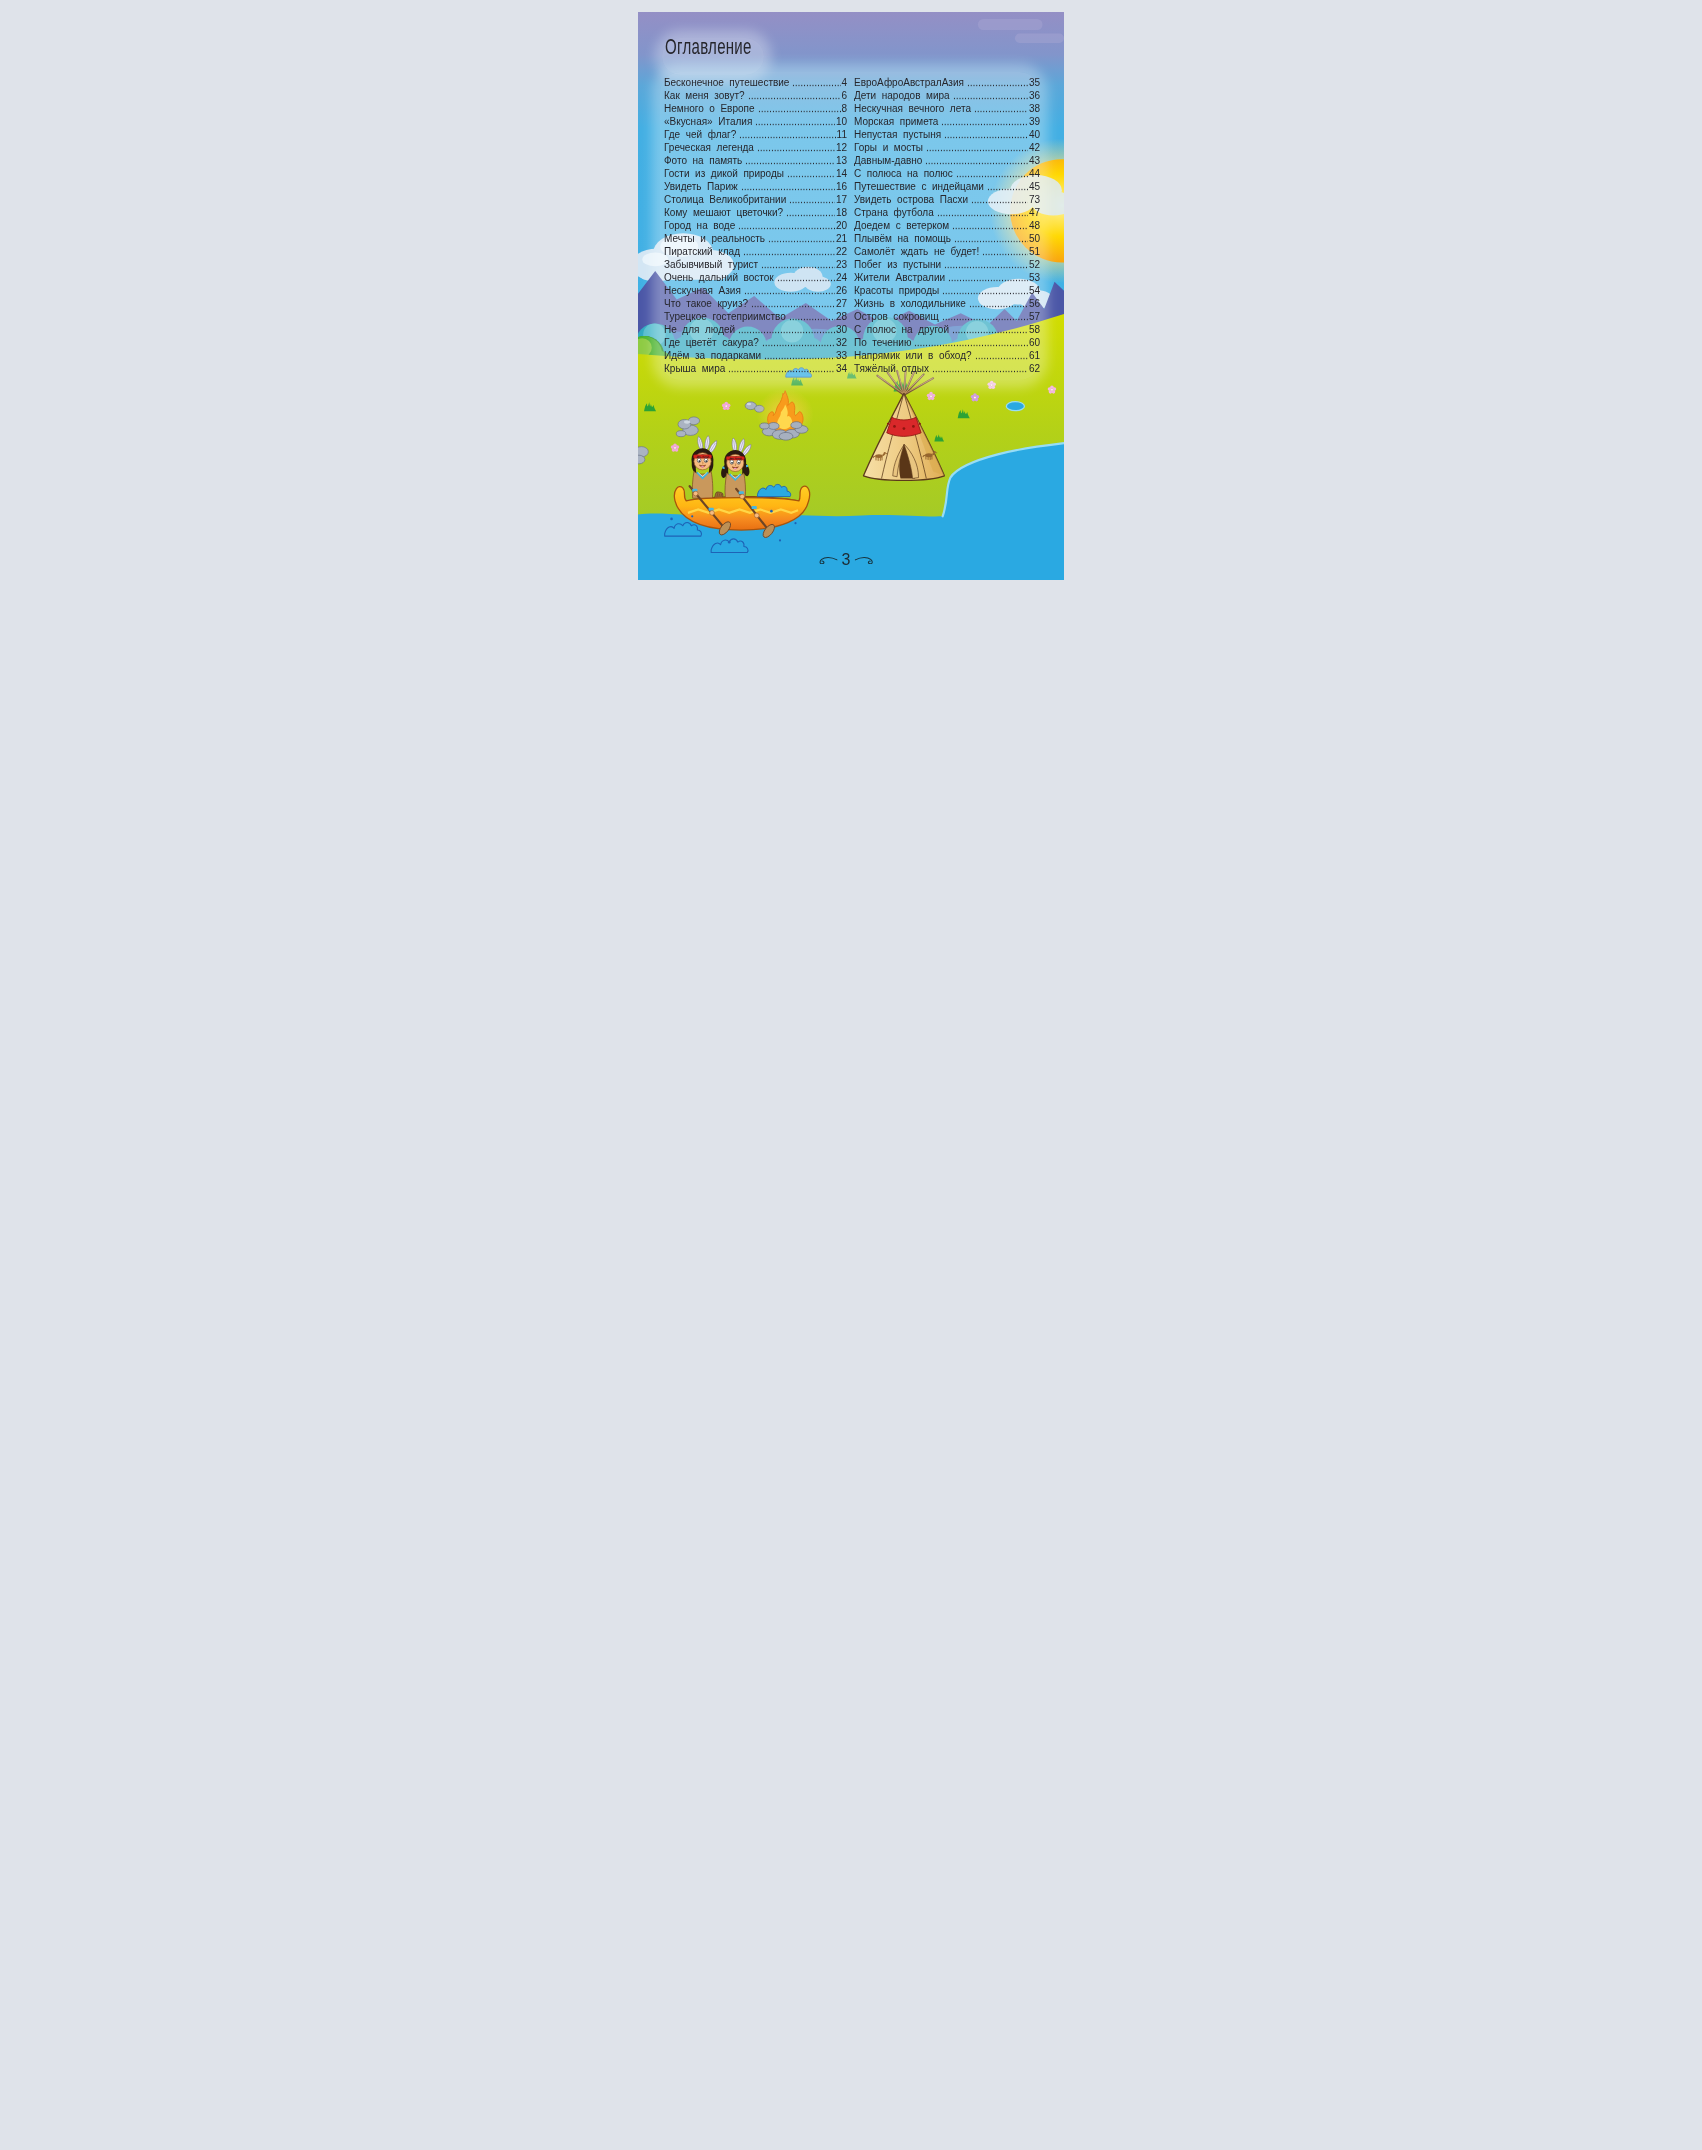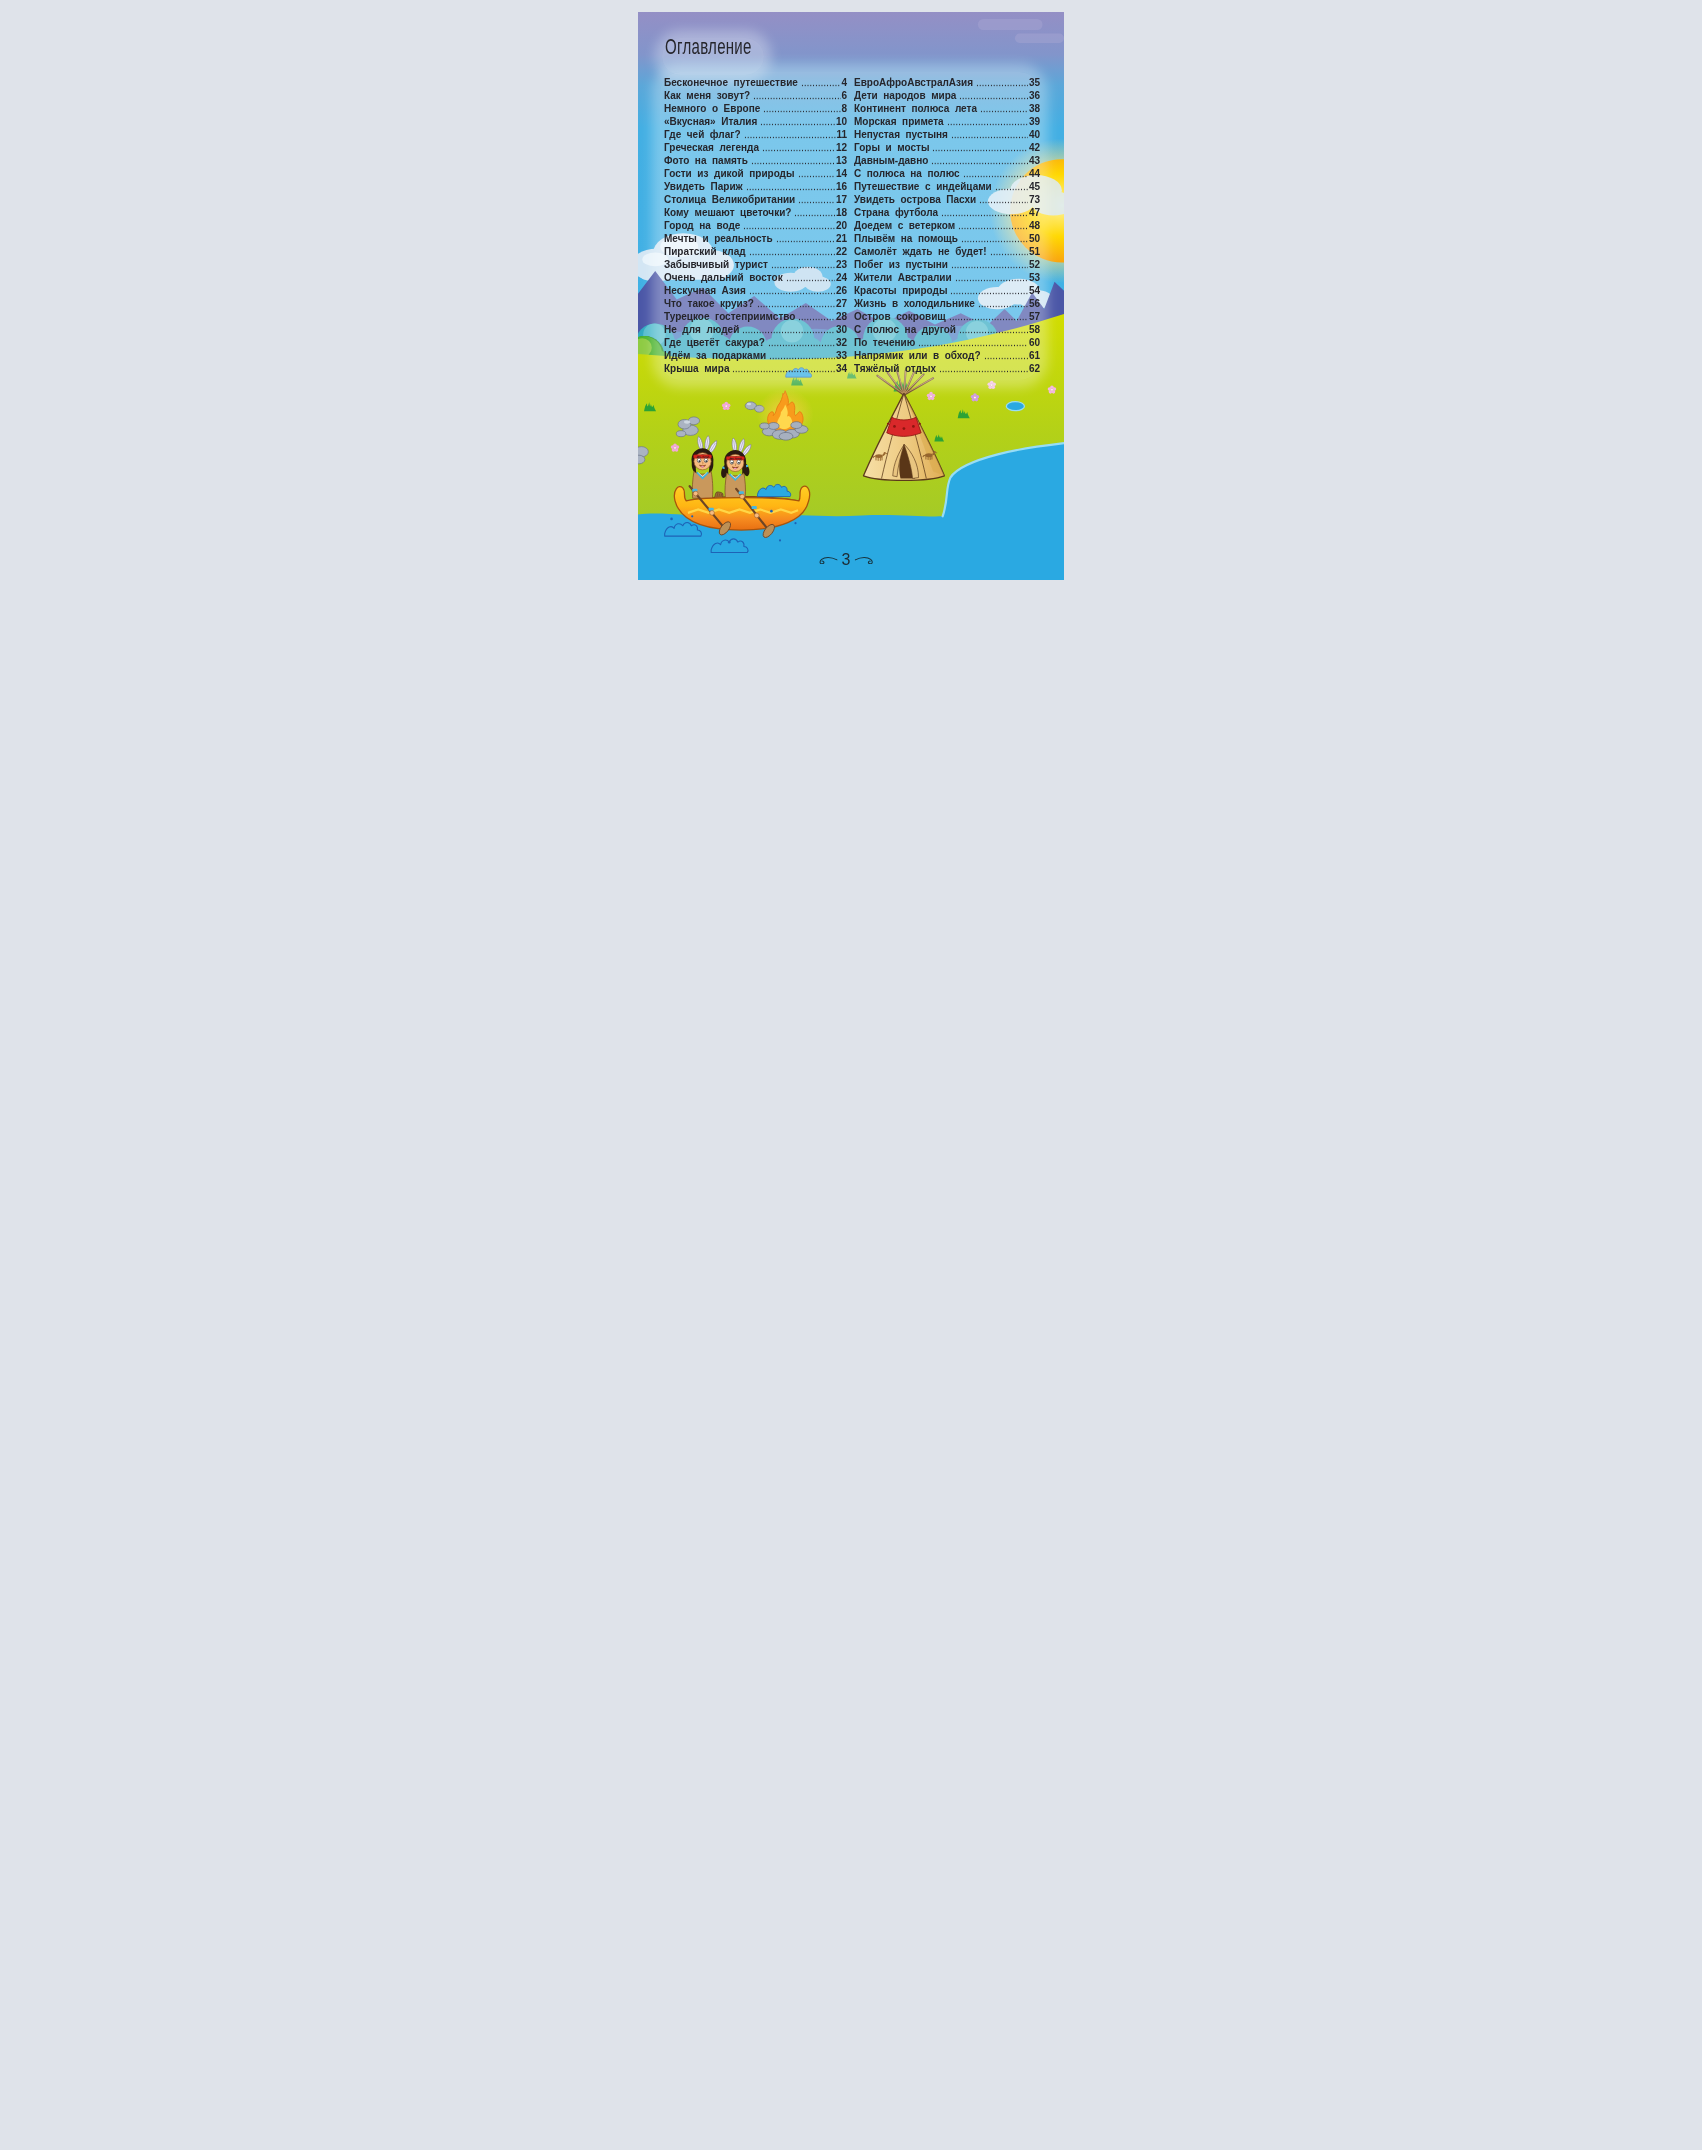--- a/index.html
+++ b/index.html
@@ -7,21 +7,21 @@
   svg.scene{position:absolute;left:0;top:0;width:100%;height:100%;display:block;}
   .frost{position:absolute;background:rgba(255,255,255,.30);box-shadow:0 0 11.2px 7.7px rgba(255,255,255,.30);}
   .frost-title{left:24px;top:26px;width:102px;height:37px;border-radius:19px;}
   .frost-main{left:22.4px;top:60px;width:380px;height:308px;border-radius:20.6px;}
   .title{position:absolute;left:27px;top:23px;margin:0;font-size:21.5px;font-weight:400;color:#26262c;
          letter-spacing:0.4px;transform:scaleX(.70);transform-origin:left top;line-height:1.2;}
   .toc{position:absolute;left:0;top:65px;width:100%;}
   .col{position:absolute;top:0;display:flex;flex-direction:column;}
   .col-left{left:26px;width:183px;}
   .col-right{left:216px;width:186px;}
-  .row{display:flex;align-items:baseline;height:13px;font-size:10px;color:#26262c;word-spacing:.28em;white-space:nowrap;font-weight:bold;}
+  .row{display:flex;align-items:baseline;height:13px;font-size:10px;color:#26262c;word-spacing:.28em;white-space:nowrap;}
   .row .t{flex:0 0 auto;}
   .row .dots{flex:1 1 auto;min-width:5.2px;margin:0 0.9px 0 3px;align-self:stretch;
         background-image:radial-gradient(circle,#26262c 0.7px,transparent 0.9px);
         background-size:2.8px 2.8px;background-repeat:repeat-x;background-position:left bottom 3px;}
   .row .n{flex:0 0 auto;}
   .pagenum{position:absolute;left:208px;top:540px;transform:translateX(-50%);
            display:flex;align-items:center;gap:3.9px;color:#1d2b33;}
   .pagenum .num{font-size:16px;line-height:1;color:#1d2b33;}
 </style>
 </head>
@@ -551,21 +551,21 @@
           <span class="t">ЕвроАфроАвстралАзия</span>
           <span class="dots"></span>
           <span class="n">35</span>
         </div>
         <div class="row">
           <span class="t">Дети народов мира</span>
           <span class="dots"></span>
           <span class="n">36</span>
         </div>
         <div class="row">
-          <span class="t">Континент полюса лета</span>
+          <span class="t">Нескучная вечного лета</span>
           <span class="dots"></span>
           <span class="n">38</span>
         </div>
         <div class="row">
           <span class="t">Морская примета</span>
           <span class="dots"></span>
           <span class="n">39</span>
         </div>
         <div class="row">
           <span class="t">Непустая пустыня</span>

